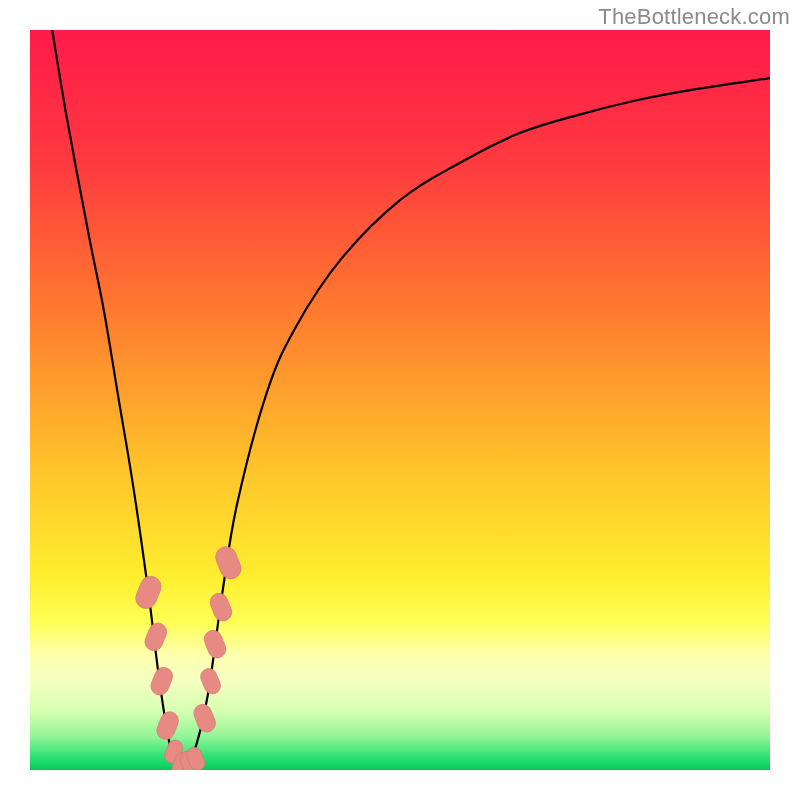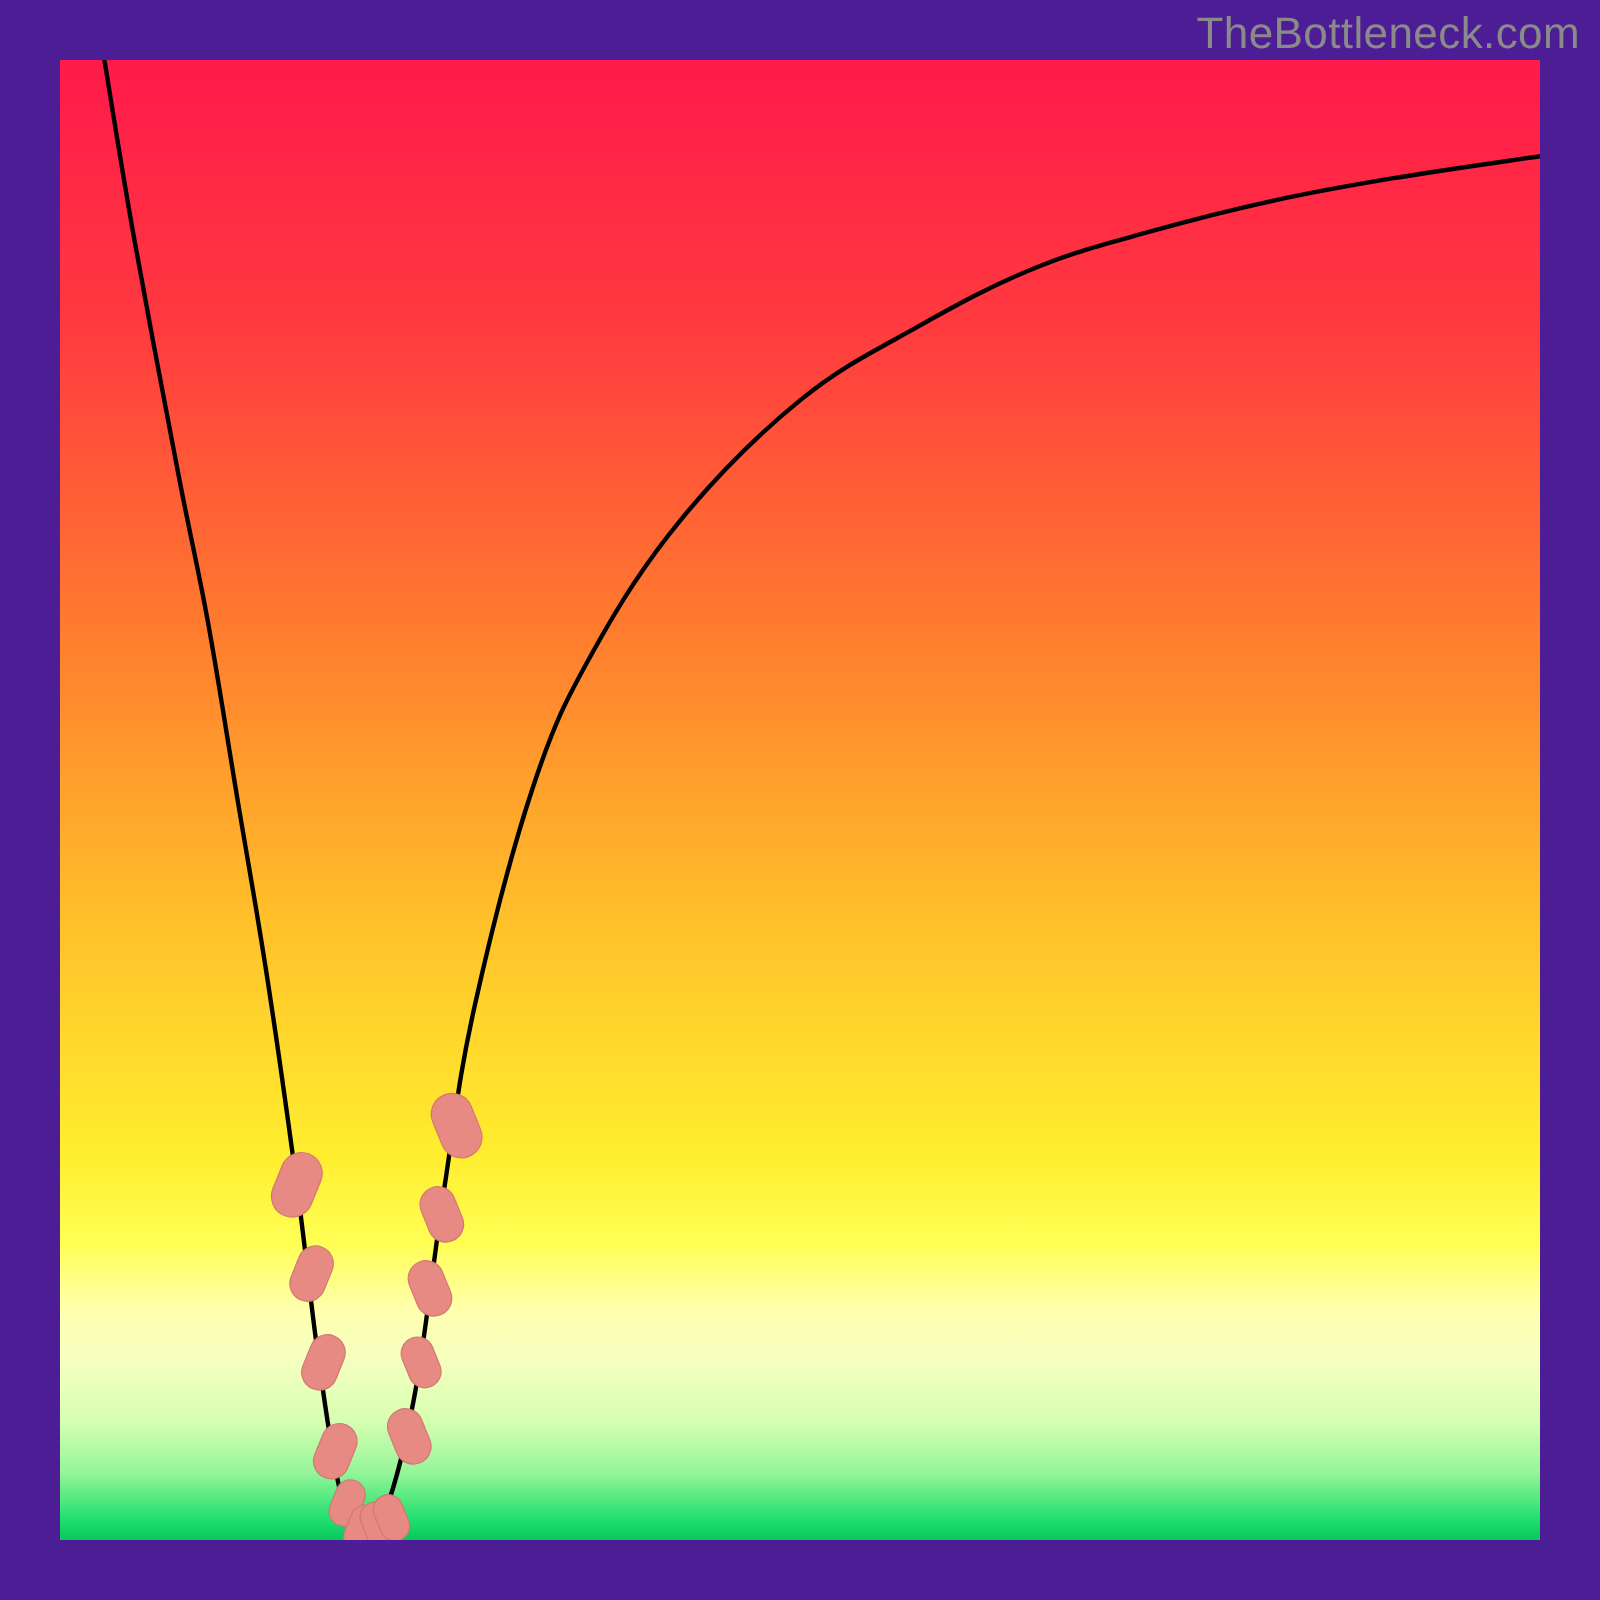--- a/index.html
+++ b/index.html
@@ -9,21 +9,21 @@
     height: 800px;
     background: #000;
     overflow: hidden;
   }
   .frame {
     position: absolute;
     left: 0;
     top: 0;
     width: 800px;
     height: 800px;
-    background: #4c1d95;
+    background: #ffffff;
   }
   .plot {
     position: absolute;
     left: 30px;
     top: 30px;
     width: 740px;
     height: 740px;
     overflow: hidden;
   }
   .gradient {

